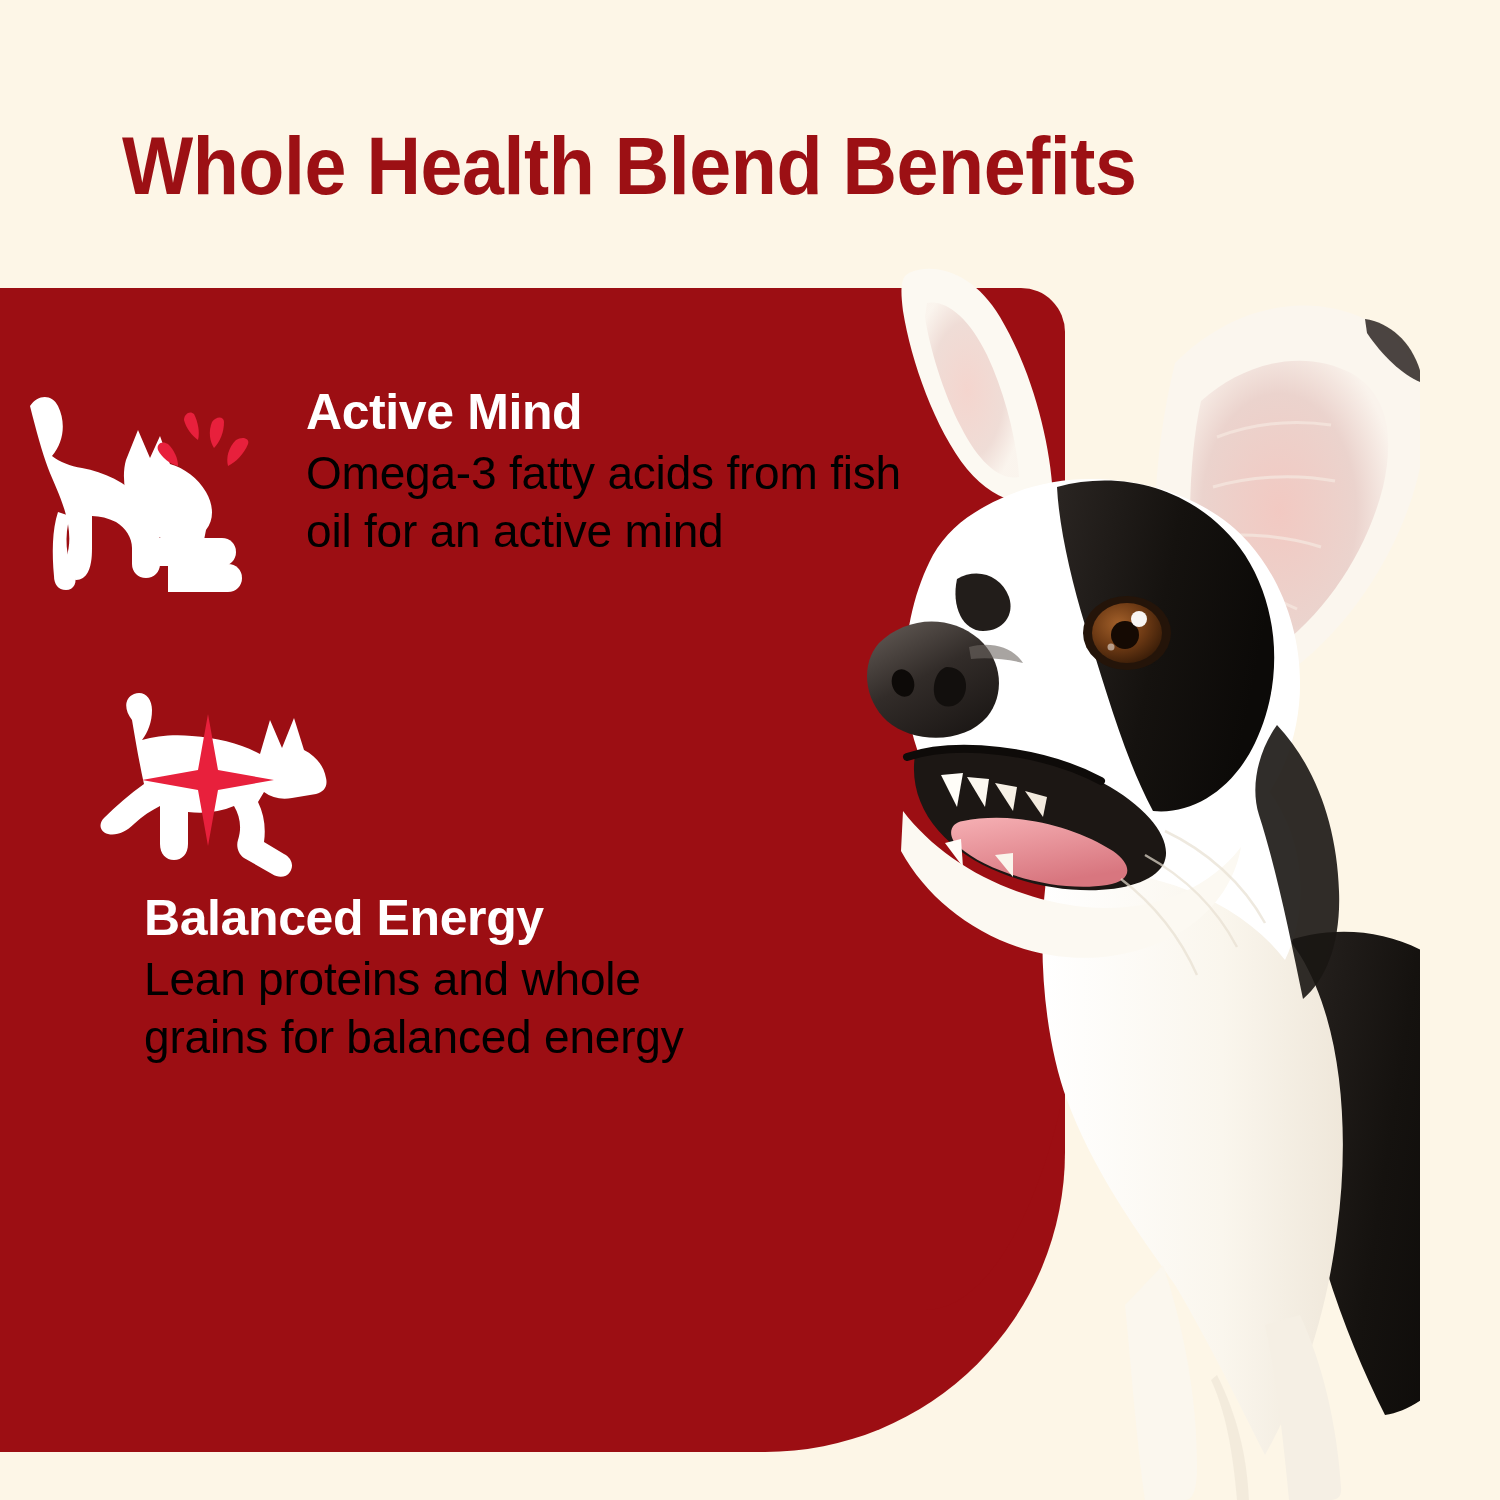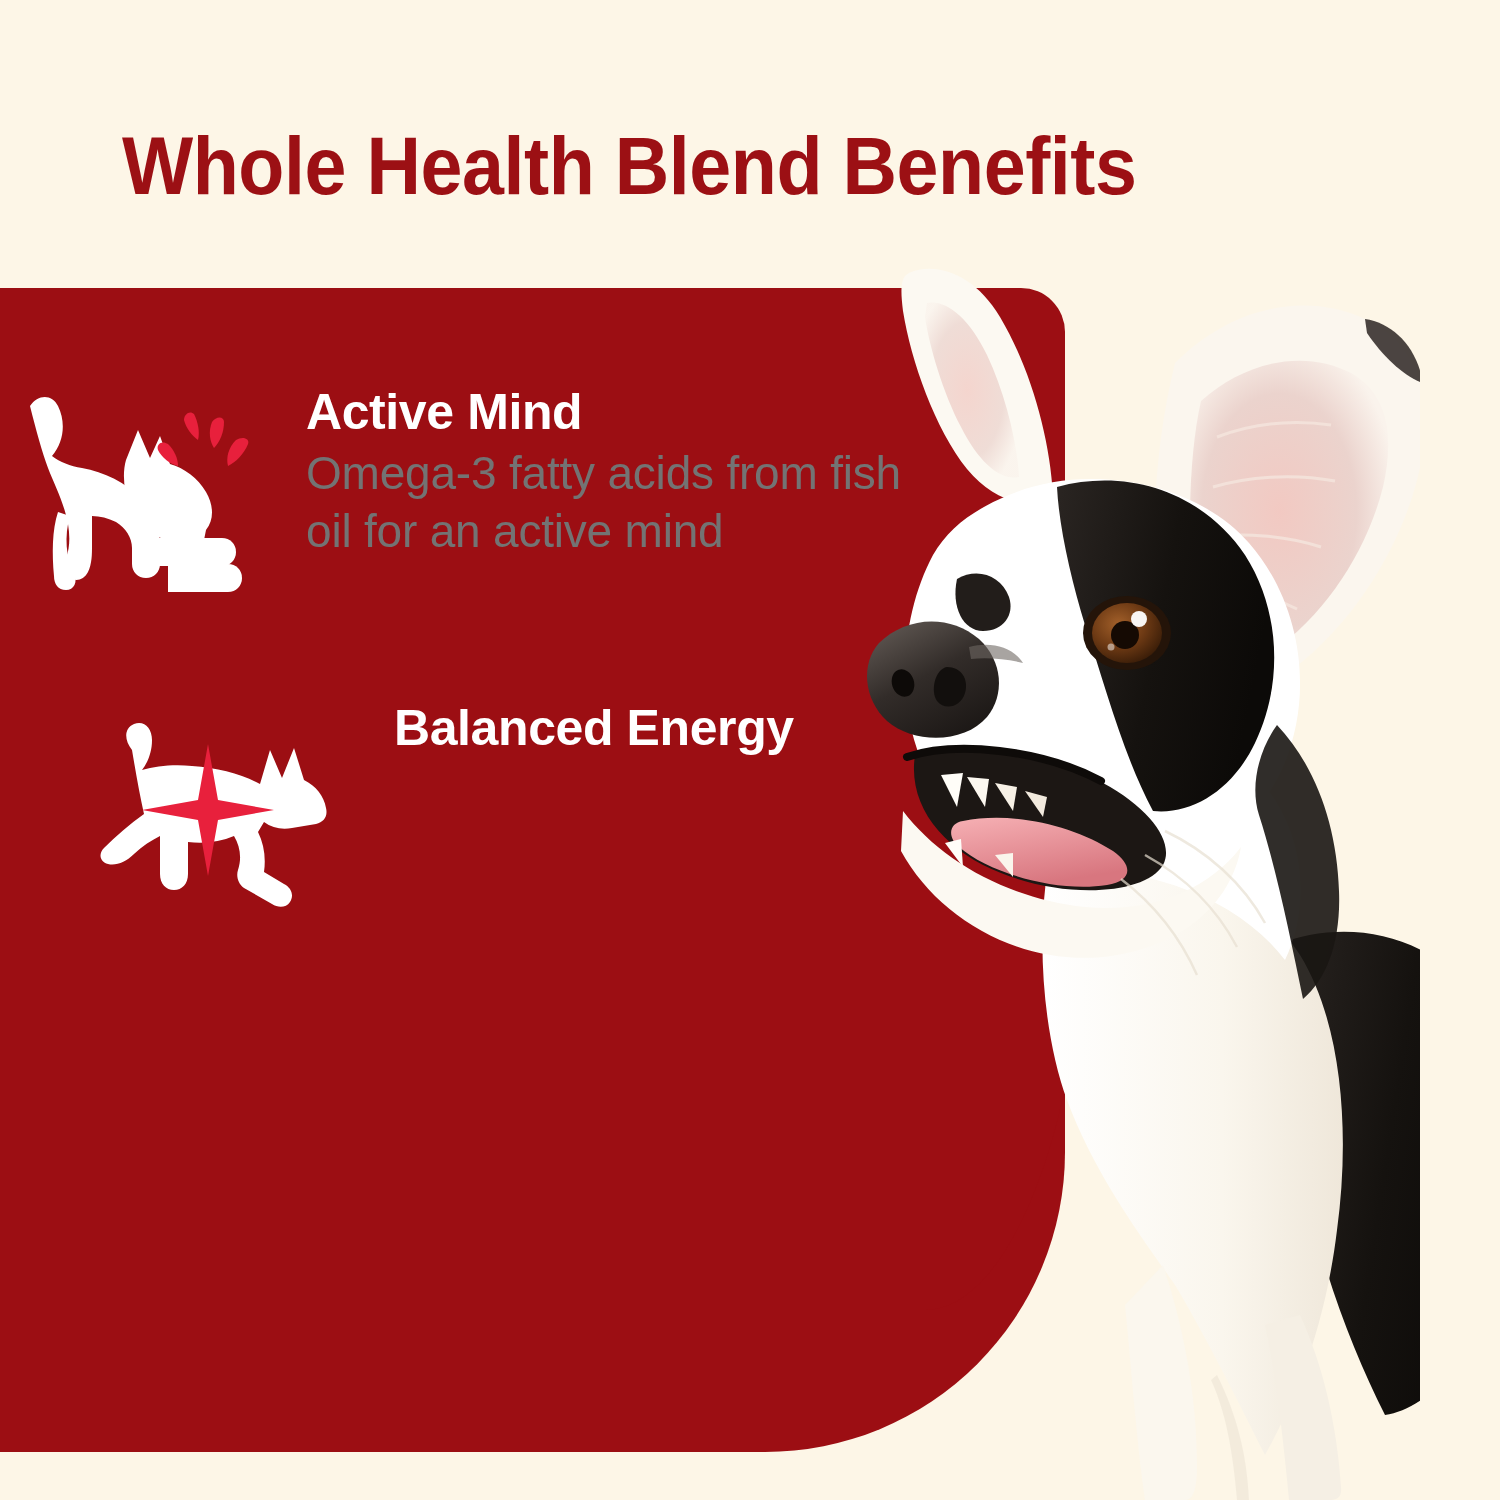--- a/index.html
+++ b/index.html
@@ -74,21 +74,21 @@
 
   .benefit-row {
     position:relative;
     display:flex;
     align-items:flex-start;
     padding-left:96px;
     margin-bottom:24px;
   }
   .benefit-row.r1 { margin-top:12px;padding-left:8px; }
   .benefit-row.r2 { margin-top:66px; }
-  .benefit-row.r3 { margin-top:96px; }
+  .benefit-row.r3 { margin-top:66px;flex-direction:column; }
 
   .benefit-icon {
     flex:0 0 auto;
     width:250px;
     height:210px;
     position:relative;
     margin-top:10px;
   }
   .benefit-icon svg { display:block; width:100%; height:100%; }
 
@@ -105,21 +105,21 @@
     line-height:56px;
     color:#FFFFFF;
     letter-spacing:-0.4px;
     margin-bottom:4px;
   }
   .benefit-body {
     font-family:"Liberation Sans", sans-serif;
     font-weight:normal;
     font-size:46px;
     line-height:58px;
-    color:#737373;
+    color:#000000;
     letter-spacing:-0.2px;
   }
 </style>
 </head>
 <body>
 
 <div id="stage">
 
   <div class="page-title">Whole Health Blend Benefits</div>
 
@@ -335,17 +335,18 @@
                    C 4 158, 2 150, 8 144
                    C 20 132, 34 120, 48 110
                    C 44 92, 40 70, 36 46 Z" fill="#FFFFFF"></path>
 
           <path d="M112 40 L 122 96 L 178 106 L 122 116 L 112 172
                    L 102 116 L 46 106 L 102 96 Z" fill="#E8203C"></path>
         </svg>
       </div>
       <div class="benefit-text">
         <div class="benefit-heading">Balanced Energy</div>
+        <div class="benefit-body">Lean proteins and whole grains for balanced energy</div>
       </div>
     </div>
 
   </div>
 </div>
 
 </body></html>

